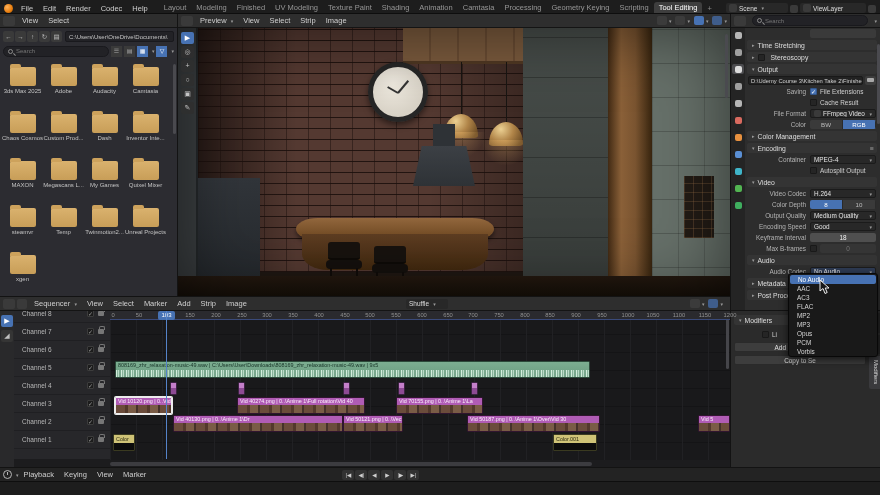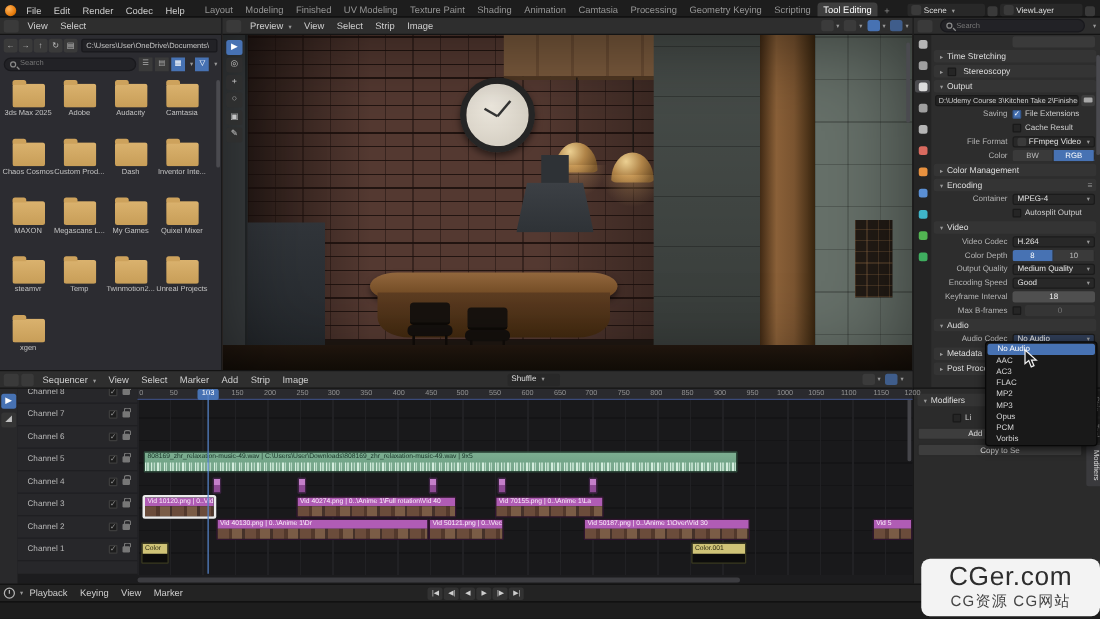--- a/index.html
+++ b/index.html
@@ -745,18 +745,14 @@
       <div class="ddi">PCM</div>
       <div class="ddi">Vorbis</div>
     </div>
 
   <div id="cursor">
     <svg width="12" height="16" viewBox="0 0 12 16">
         <path d="M1,1 L1,12 L4,9.5 L6,14.5 L8.2,13.5 L6.2,9 L10,9 Z" fill="#181818" stroke="#efefef" stroke-width="1"></path>
       </svg>
   </div>
 
-  <div id="wm">
-    <div class="l1">CGer.com</div>
-    <div class="l2">CG资源 CG网站</div>
-  </div>
 
 </div>
 
 </body></html>

